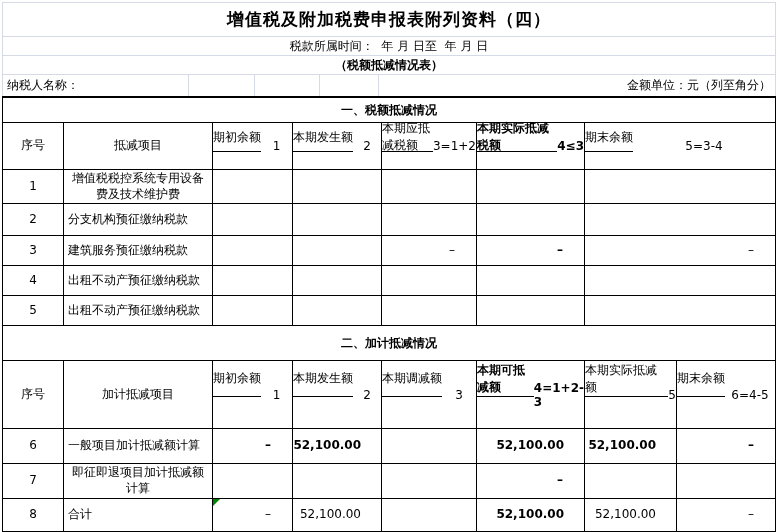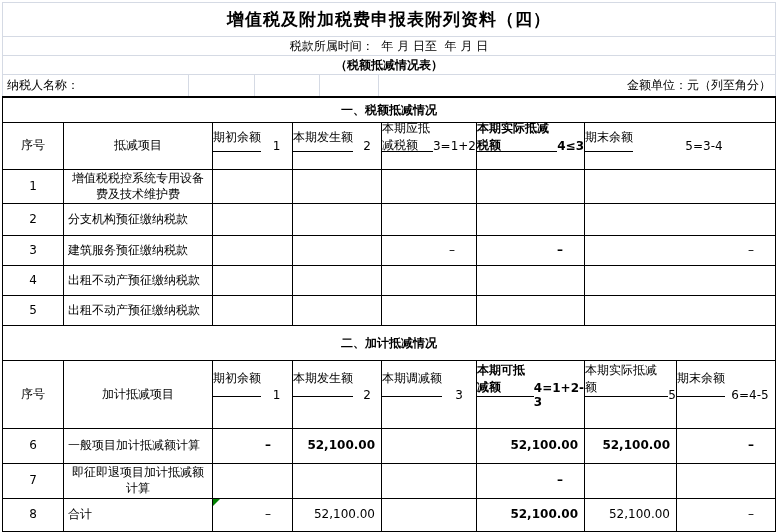--- a/index.html
+++ b/index.html
@@ -21,21 +21,21 @@
   .tp-blank2{width:65px;}
   .tp-blank3{width:59px;}
   .tp-unit{width:396px;border-right:none;justify-content:flex-end;padding-right:4px;}
   
   .maintable{box-sizing:border-box;width:774px;border:1px solid #000;border-top:2px solid #000;background:#fff;}
   .trow{display:flex;border-bottom:1px solid #000;box-sizing:border-box;}
   .trow.lastrow{border-bottom:none;}
   .c{box-sizing:border-box;border-right:1px solid #000;display:flex;align-items:center;justify-content:center;text-align:center;line-height:1.3;}
   .c.last,.hstack.last{border-right:none;}
   .c.left{justify-content:flex-start;text-align:center;padding:0 4px;}
-  .c.num{justify-content:flex-end;text-align:right;padding-right:6px;}
+  .c.num{justify-content:flex-end;text-align:right;padding-right:20px;}
   .c.dash{justify-content:flex-end;text-align:right;padding-right:21px;}
   .c.bold{font-weight:bold;}
   .sec-title{width:100%;display:flex;align-items:center;justify-content:center;box-sizing:border-box;font-weight:bold;}
   
   .w-no{width:61px;}
   .w-item{width:149px;}
   .w-c1{width:80px;}
   .w-c2{width:89px;}
   .w-c3{width:95px;}
   .w-c4{width:108px;font-weight:bold;}

